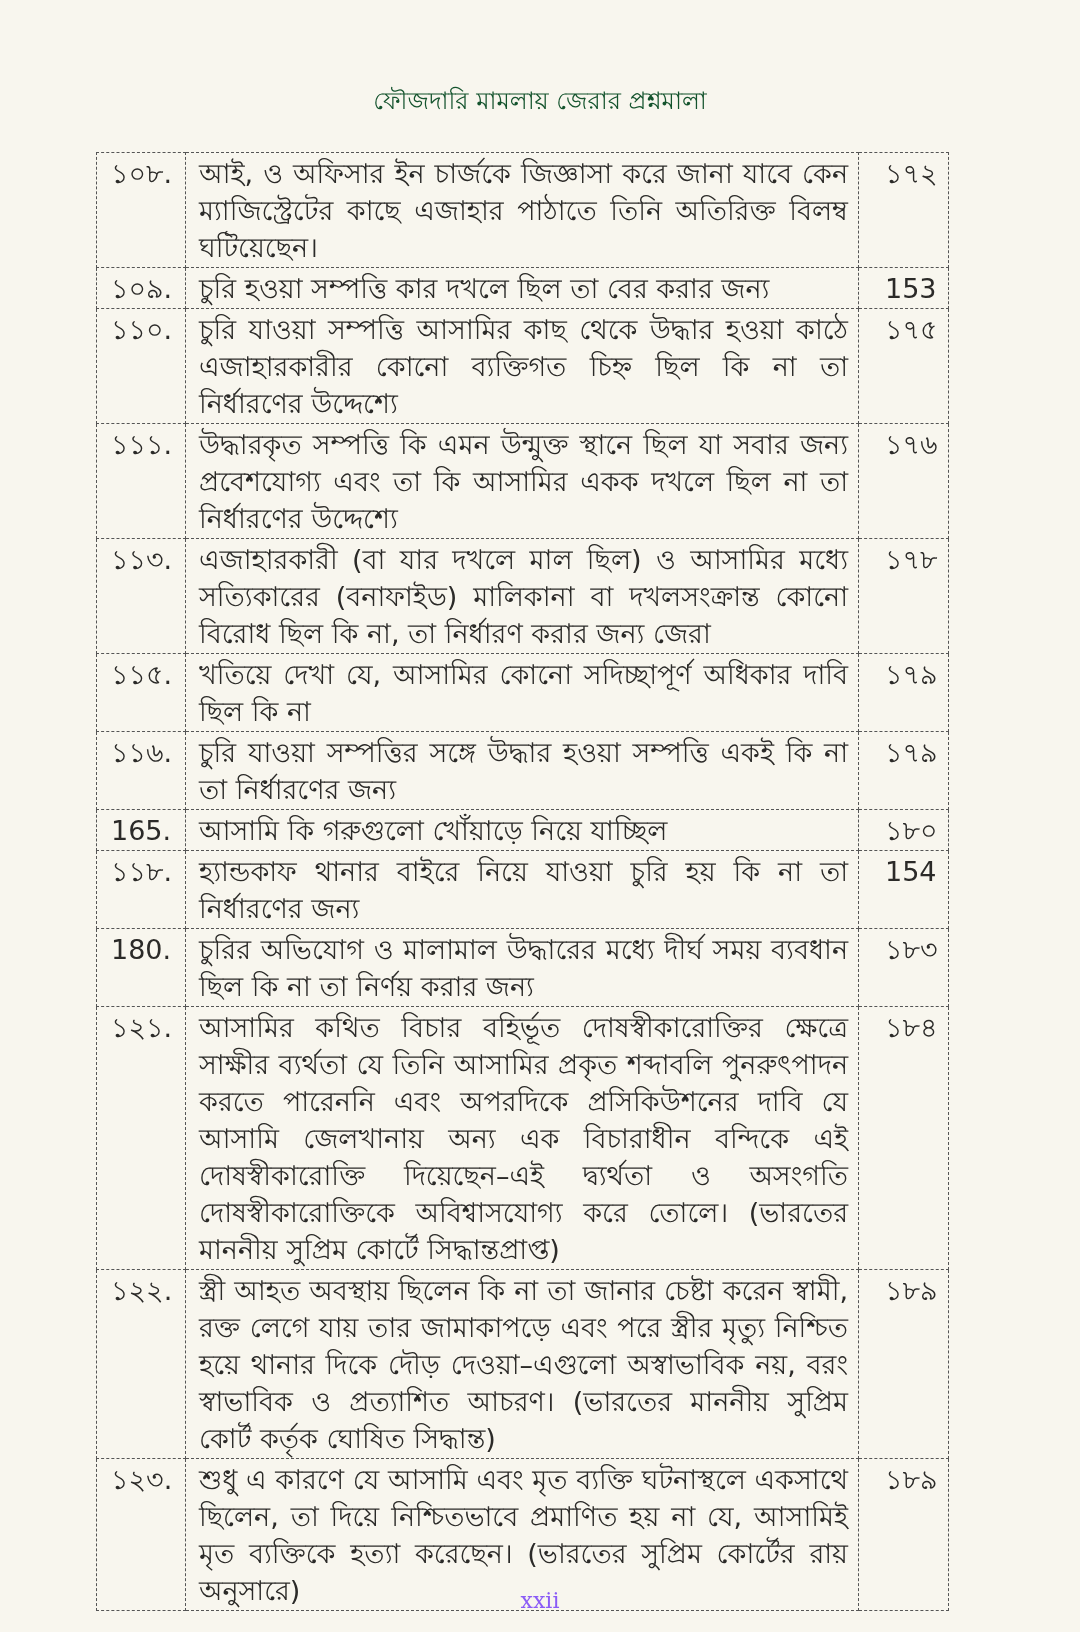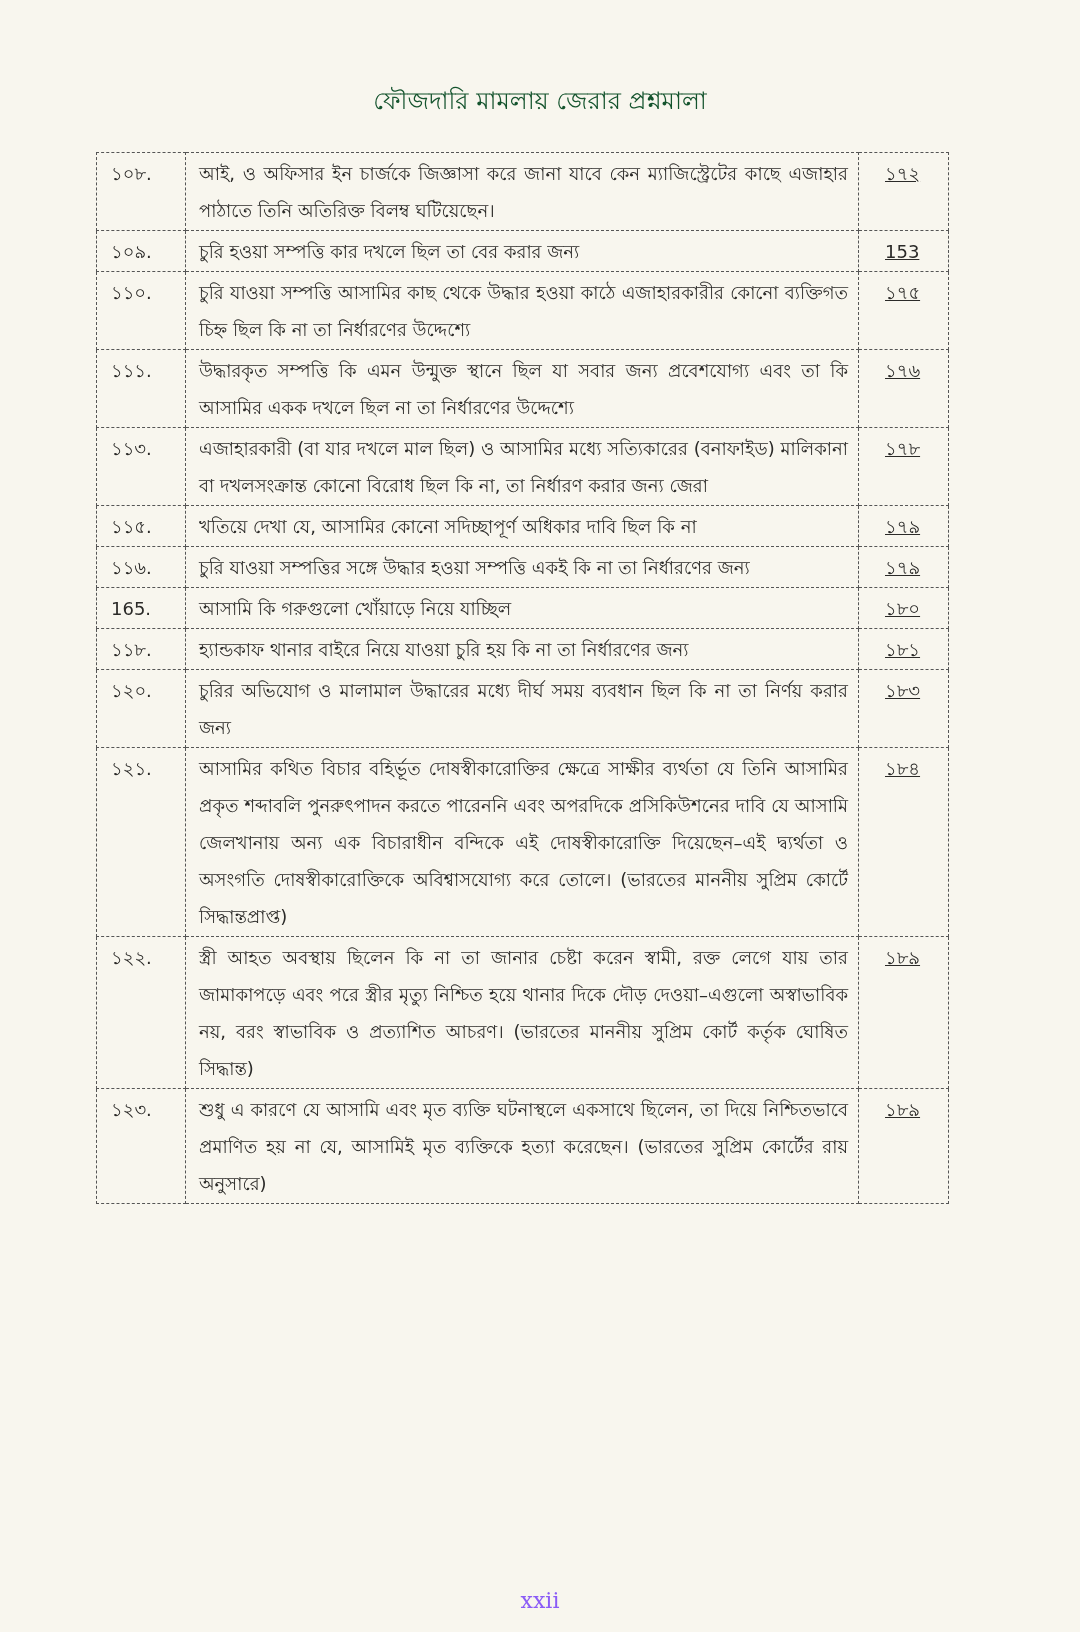--- a/index.html
+++ b/index.html
@@ -16,27 +16,27 @@
     text-align: center; font-size: 24px; color: #14532d;
   }
   .toc-table {
     position: absolute; left: 96px; top: 152px; width: 852px;
     border-collapse: collapse;
     table-layout: fixed;
   }
   .toc-table td {
     border: 1.5px dashed #555;
     vertical-align: top;
-    font-size: 18px;
+    font-size: 27px;
     line-height: 37px;
     padding: 2px 0 1px 0;
   }
   .col-num { width: 89px; text-align: left; padding-left: 14px !important; box-sizing: border-box; }
   .col-text { width: 673px; padding-left: 13px !important; padding-right: 10px !important; text-align: justify; text-align-last: left; box-sizing: border-box; }
-  .col-page { width: 90px; padding-left: 26px !important; box-sizing: border-box; text-decoration: underline; }
+  .col-page { width: 90px; padding-left: 26px !important; box-sizing: border-box; }
   .page-footer {
     position: absolute; top: 1588px; left: 0; width: 1080px;
     text-align: center; font-family: "DejaVu Serif", serif;
     font-size: 22px; color: #8b5cf6;
   }
 </style>
 </head>
 <body>
 
 <div class="page-header">ফৌজদারি মামলায় জেরার প্রশ্নমালা</div>
@@ -79,24 +79,24 @@
         <td class="col-page">১৭৯</td>
       </tr>
       <tr>
         <td class="col-num">165.</td>
         <td class="col-text">আসামি কি গরুগুলো খোঁয়াড়ে নিয়ে যাচ্ছিল</td>
         <td class="col-page">১৮০</td>
       </tr>
       <tr>
         <td class="col-num">১১৮.</td>
         <td class="col-text">হ্যান্ডকাফ থানার বাইরে নিয়ে যাওয়া চুরি হয় কি না তা নির্ধারণের জন্য</td>
-        <td class="col-page">১৮১</td>
+        <td class="col-page">154</td>
       </tr>
       <tr>
-        <td class="col-num">১২০.</td>
+        <td class="col-num">180.</td>
         <td class="col-text">চুরির অভিযোগ ও মালামাল উদ্ধারের মধ্যে দীর্ঘ সময় ব্যবধান ছিল কি না তা নির্ণয় করার জন্য</td>
         <td class="col-page">১৮৩</td>
       </tr>
       <tr>
         <td class="col-num">১২১.</td>
         <td class="col-text">আসামির কথিত বিচার বহির্ভূত দোষস্বীকারোক্তির ক্ষেত্রে সাক্ষীর ব্যর্থতা যে তিনি আসামির প্রকৃত শব্দাবলি পুনরুৎপাদন করতে পারেননি এবং অপরদিকে প্রসিকিউশনের দাবি যে আসামি জেলখানায় অন্য এক বিচারাধীন বন্দিকে এই দোষস্বীকারোক্তি দিয়েছেন–এই দ্ব্যর্থতা ও অসংগতি দোষস্বীকারোক্তিকে অবিশ্বাসযোগ্য করে তোলে। (ভারতের মাননীয় সুপ্রিম কোর্টে সিদ্ধান্তপ্রাপ্ত)</td>
         <td class="col-page">১৮৪</td>
       </tr>
       <tr>
         <td class="col-num">১২২.</td>

